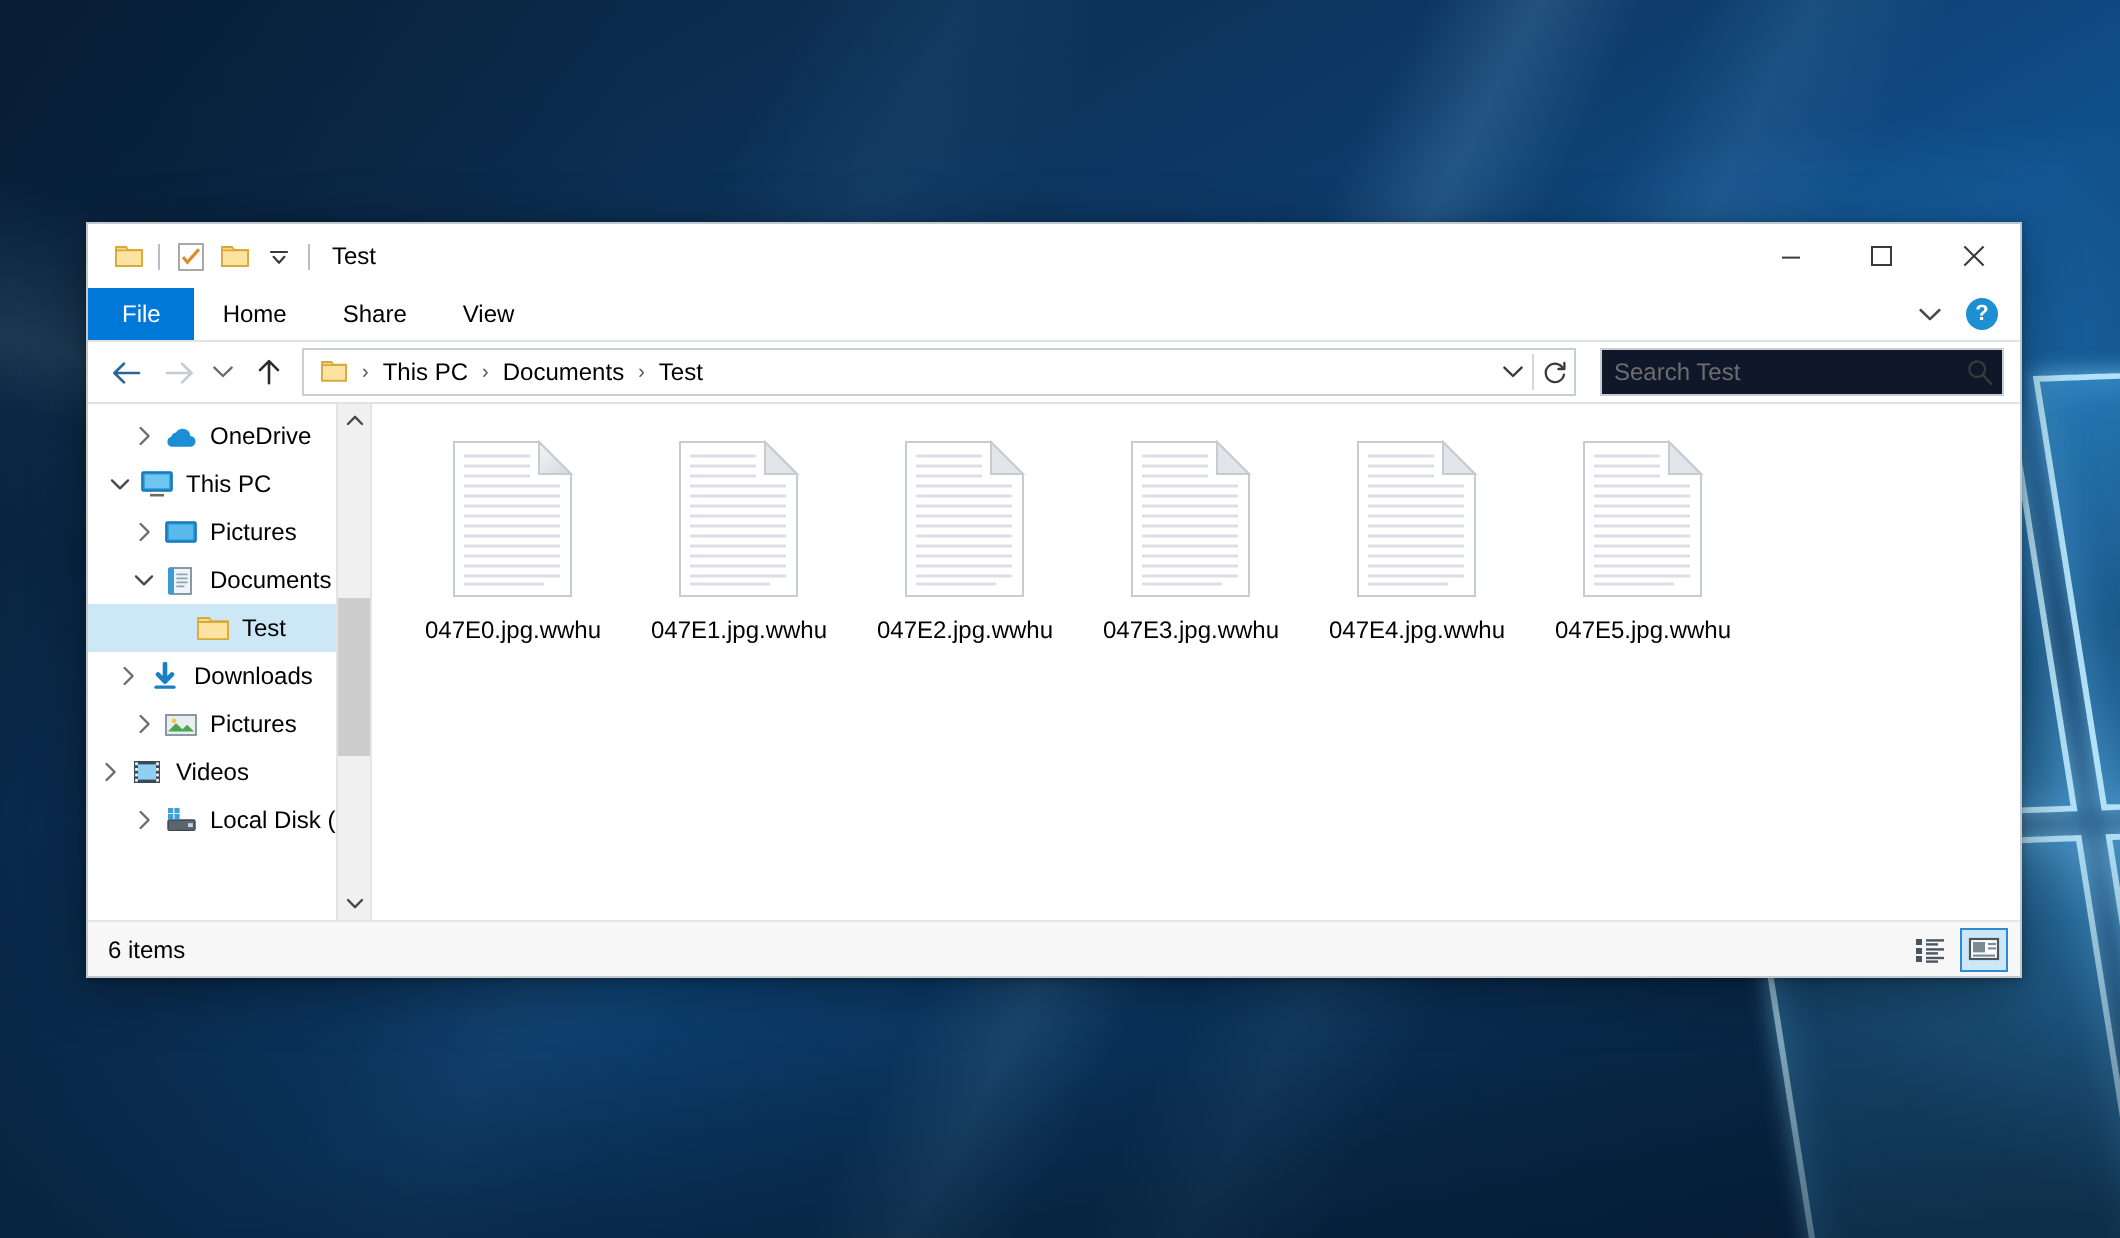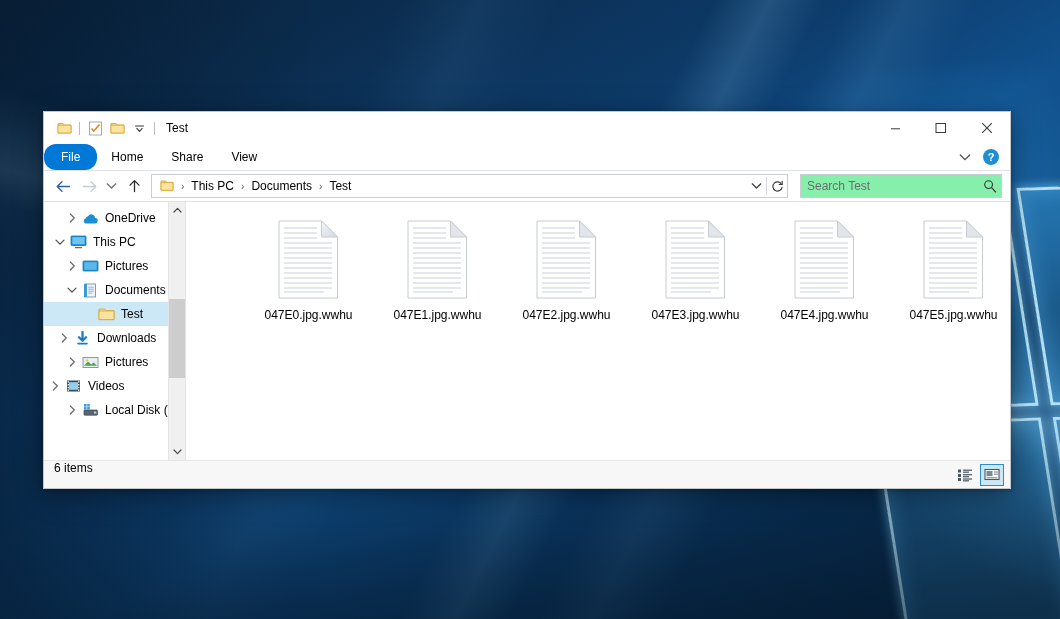--- a/index.html
+++ b/index.html
@@ -150,21 +150,20 @@
     border-bottom: 1px solid #dfe3e6;
     position: relative;
   }
   .tab {
     display: flex; align-items: center;
     padding: 0 14px;
     font-size: 12px;
     color: #000;
     height: 26px;
     white-space: nowrap;
-    border-radius: 12px;
   }
   .tab.file {
     background: #0078d7;
     color: #ffffff;
     padding: 0 17px;
   }
   .ribbon-right {
     margin-left: auto;
     display: flex;
     align-items: center;
@@ -237,21 +236,21 @@
   .addr-chev, .addr-refresh {
     width: 20px; height: 20px;
     display: flex; align-items: center; justify-content: center;
     color: #333;
   }
   .addr-vsep { width: 1px; height: 18px; background: #d5d9dd; }
   .searchbox {
     width: 200px;
     height: 22px;
     border: 1px solid #c9ced3;
-    background: #86efac;
+    background: #0f172a;
     margin-left: 12px;
     display: flex;
     align-items: center;
     flex: 0 0 auto;
   }
   .search-ph {
     flex: 1 1 auto;
     font-size: 12px;
     color: #6d6d6d;
     padding-left: 6px;
@@ -334,22 +333,21 @@
     flex: 1 1 auto;
     background: #ffffff;
     position: relative;
     overflow: hidden;
     padding: 14px 0 0 14px;
   }
   .filegrid {
     display: flex;
     flex-wrap: wrap;
     align-content: flex-start;
-    gap: 16px;
-    justify-content: flex-end;
+    gap: 0;
   }
   .fileitem {
     width: 113px;
     height: 125px;
     display: flex;
     flex-direction: column;
     align-items: center;
     padding-top: 4px;
   }
   .filelabel {
@@ -366,20 +364,21 @@
     position: relative;
   }
 
   
   .statusbar {
     height: 27px;
     flex: 0 0 auto;
     background: #f7f7f7;
     border-top: 1px solid #e3e6e8;
     display: flex;
+    align-items: center;
     padding: 0 6px 0 10px;
   }
   .status-text { font-size: 12px; color: #000; }
   .viewbtns {
     margin-left: auto;
     display: flex;
     align-items: center;
     gap: 3px;
   }
   .viewbtn {

